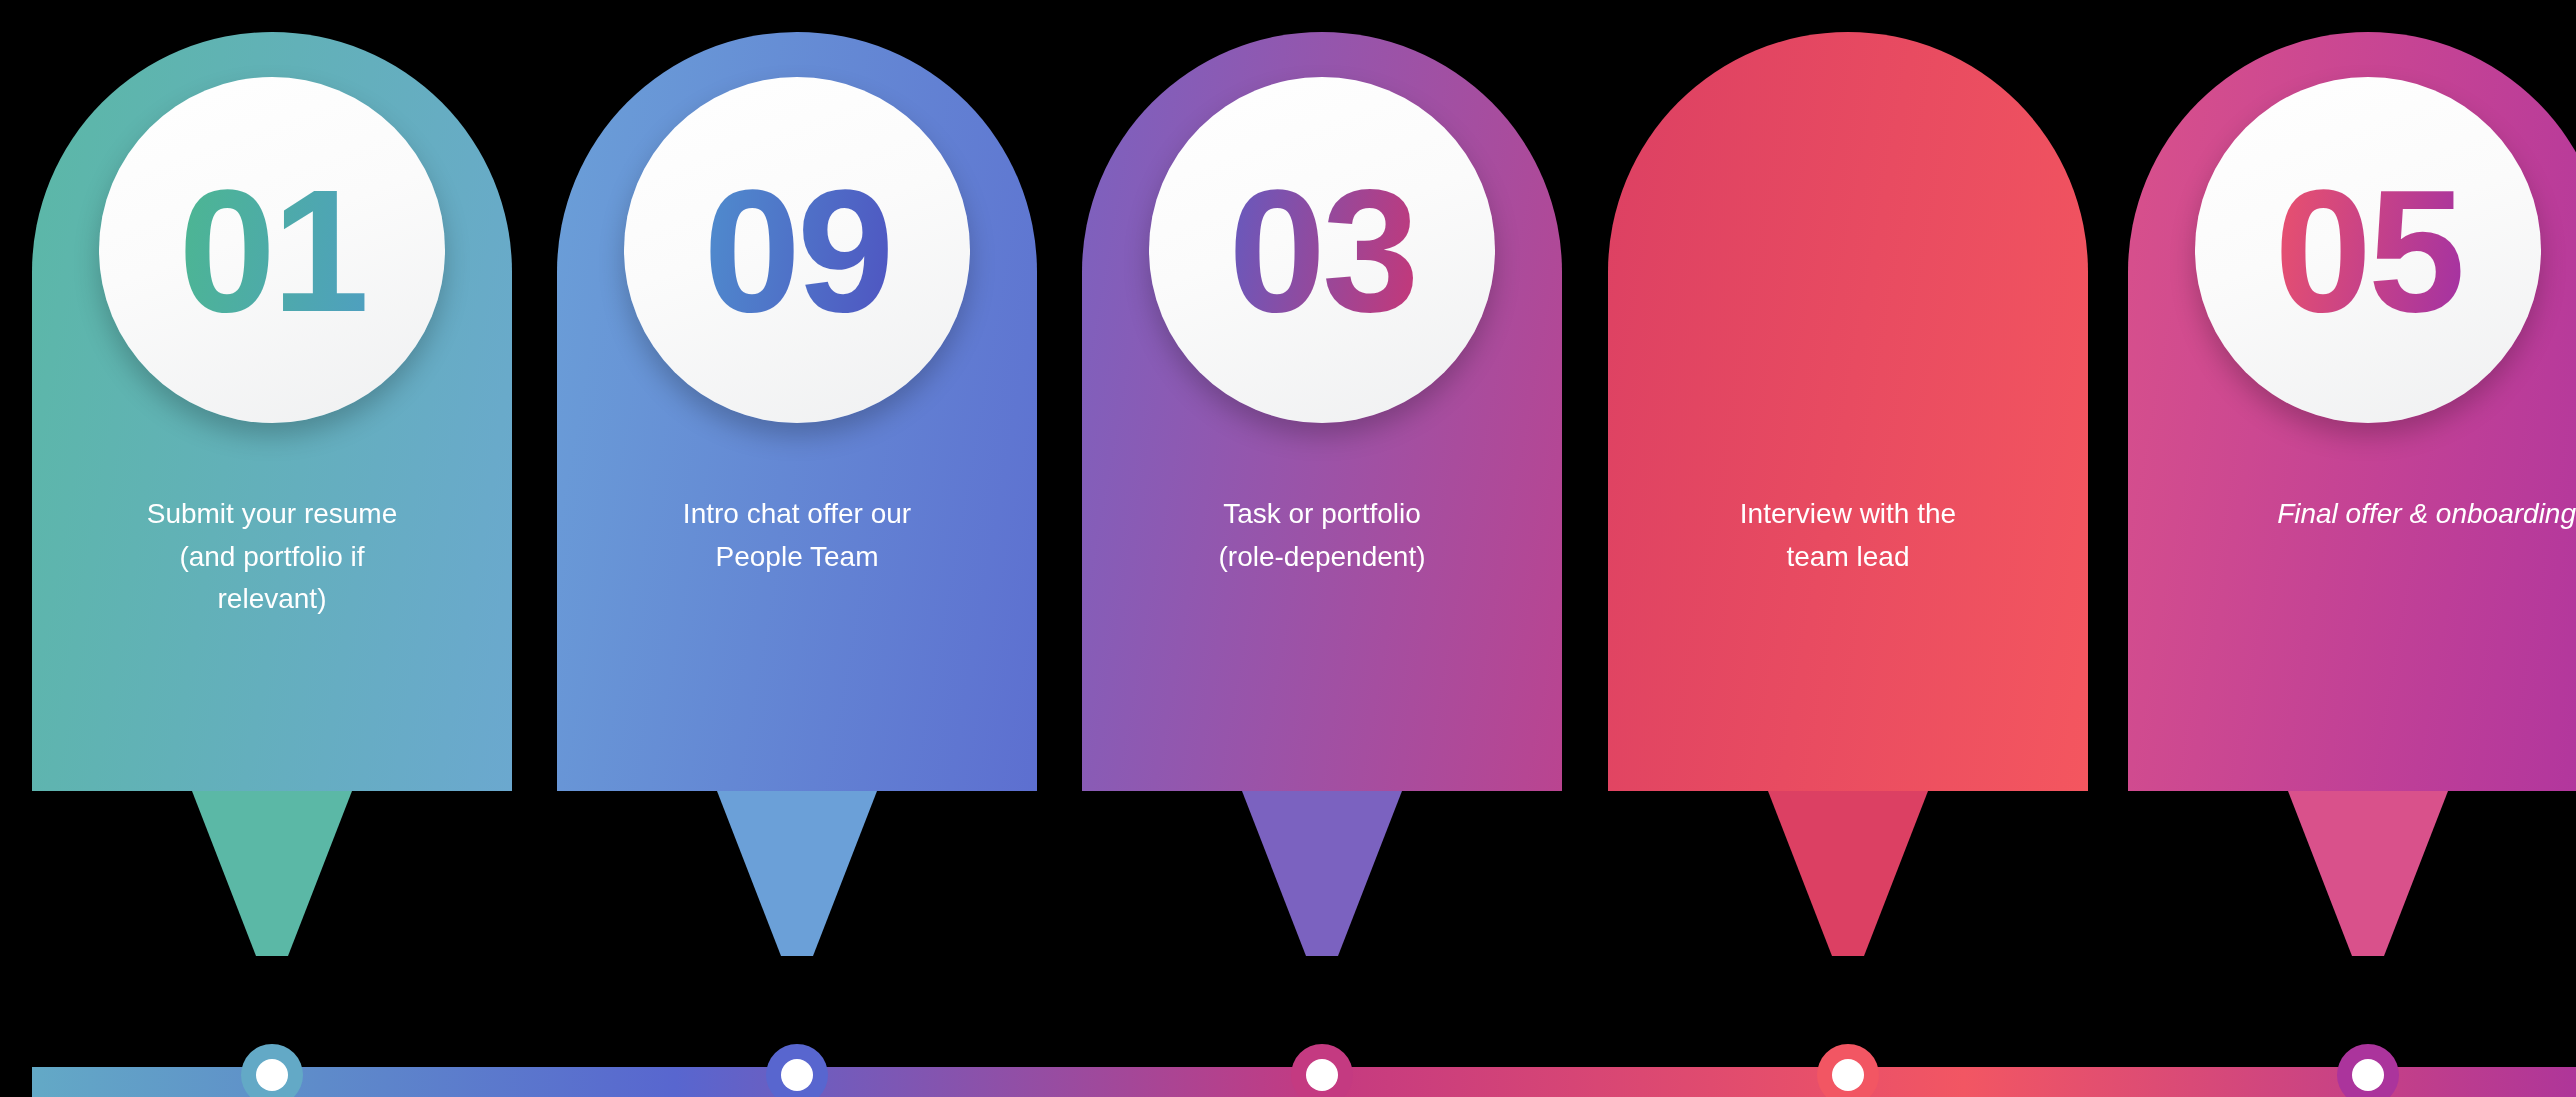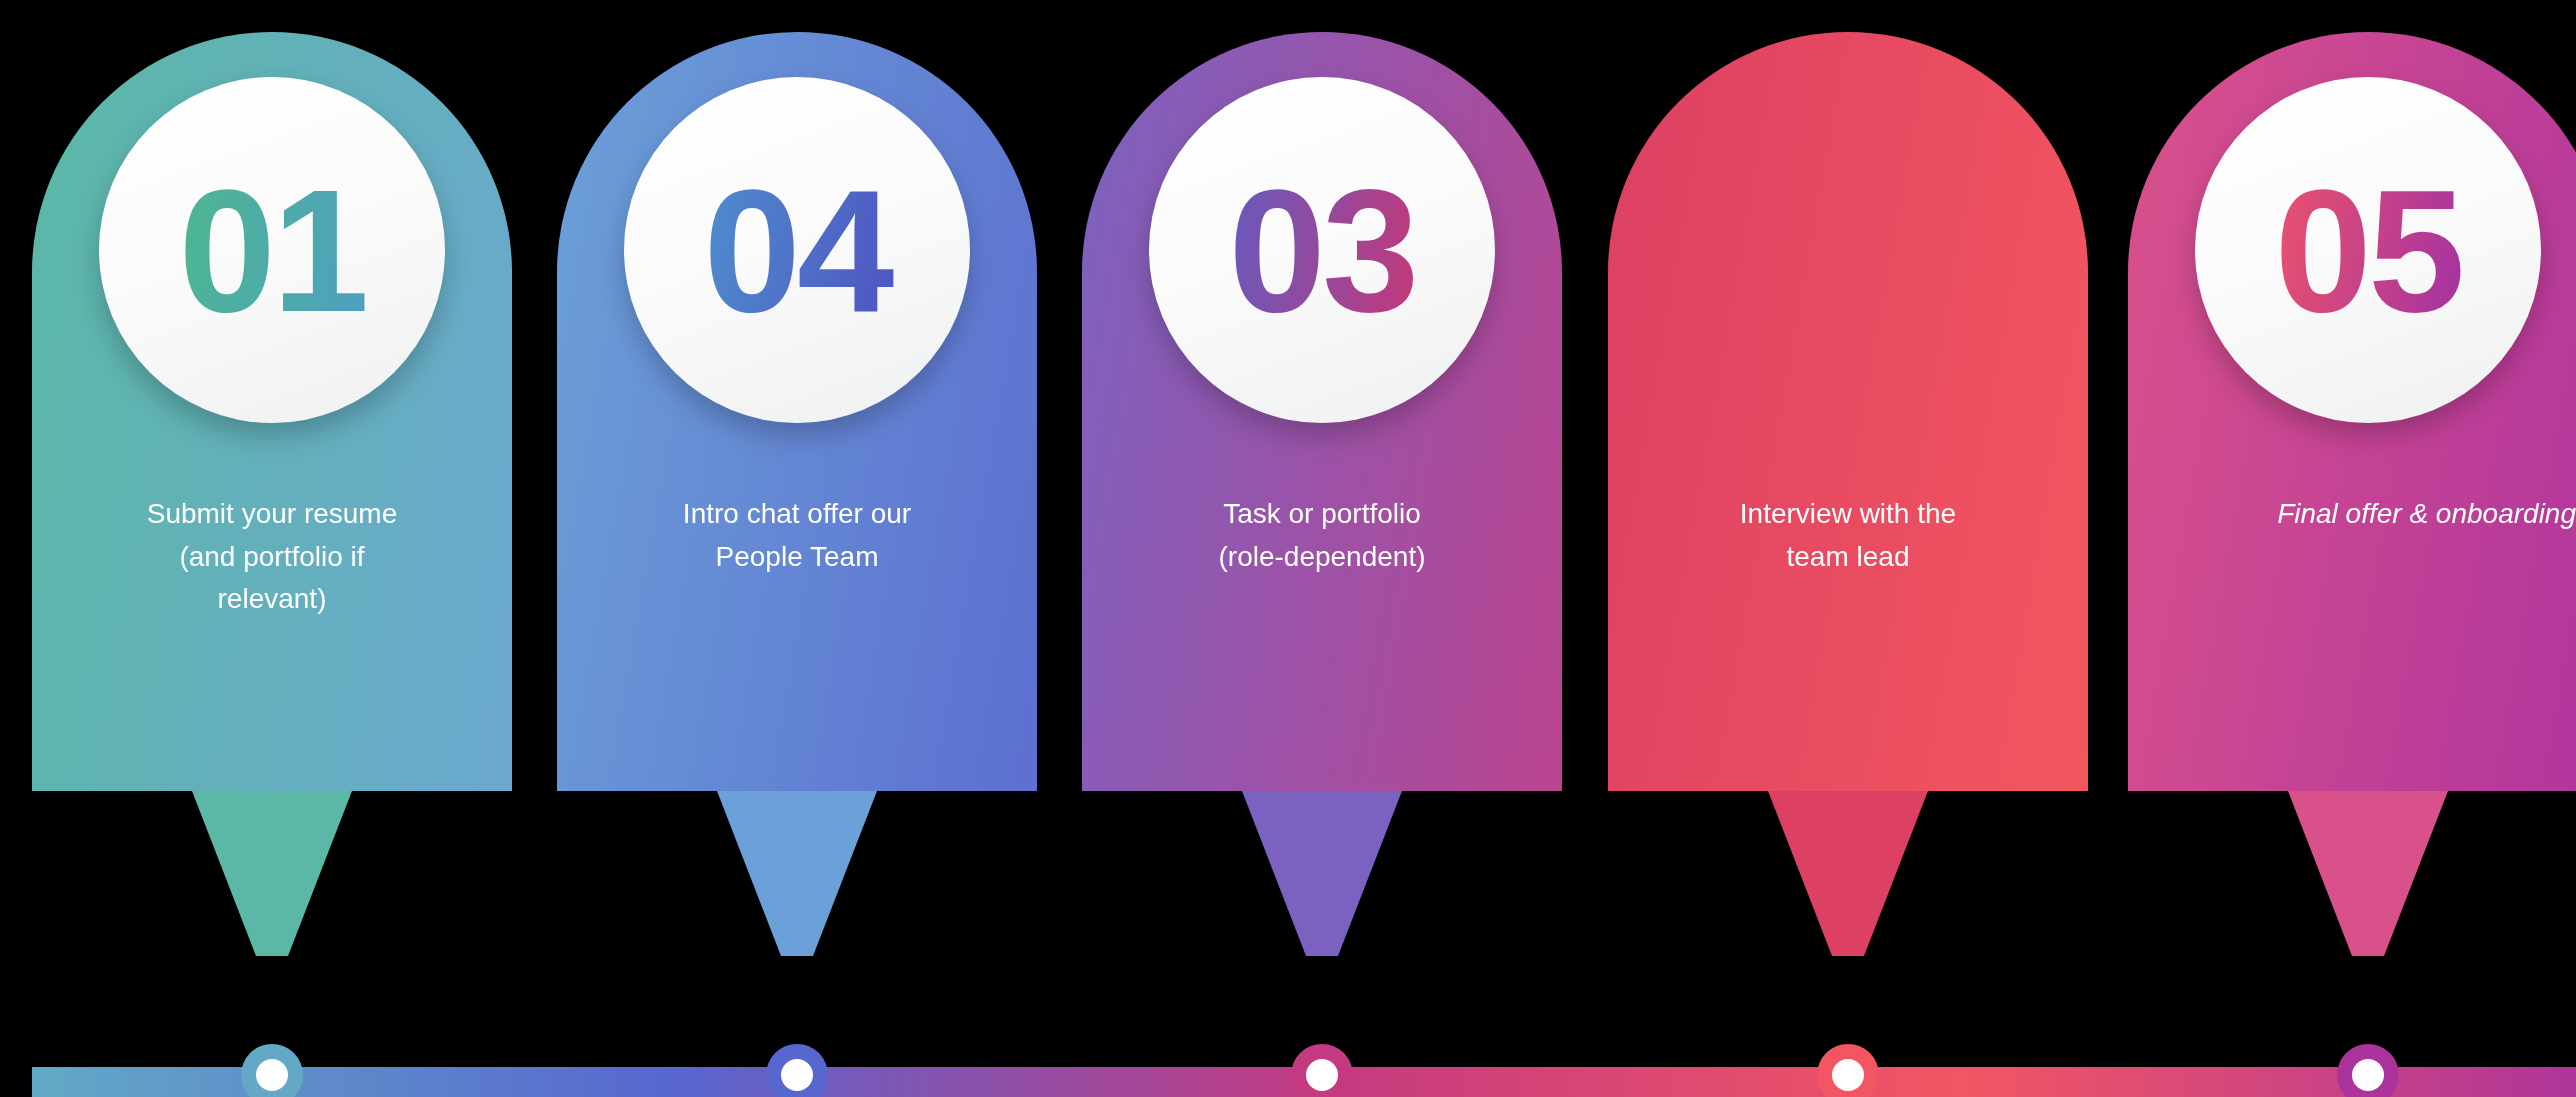--- a/index.html
+++ b/index.html
@@ -126,21 +126,21 @@
       <div class="desc">Submit your resume
 (and portfolio if
 relevant)</div>
     </div>
   </div>
 
   <div class="card" style="left:525px;">
     <div class="tail" style="border-top-color: rgb(107, 160, 216);"></div>
     <div class="card-body" style="background: linear-gradient(100deg, rgb(107, 160, 216) 0%, rgb(93, 111, 208) 100%);">
       <div class="bubble">
-        <span class="num" style="background-image: linear-gradient(100deg, rgb(79, 147, 207) 0%, rgb(79, 79, 192) 100%);">04</span>
+        <span class="num" style="background-image: linear-gradient(100deg, rgb(79, 147, 207) 0%, rgb(79, 79, 192) 100%);">09</span>
       </div>
       <div class="desc">Intro chat offer our
 People Team</div>
     </div>
   </div>
 
   <div class="card" style="left:1050px;">
     <div class="tail" style="border-top-color: rgb(123, 98, 192);"></div>
     <div class="card-body" style="background: linear-gradient(100deg, rgb(123, 98, 192) 0%, rgb(186, 68, 144) 100%);">
       <div class="bubble">

